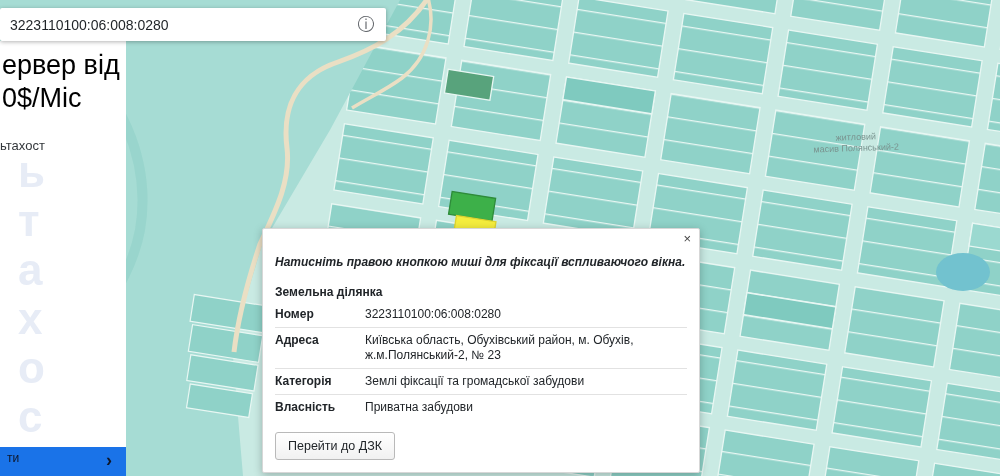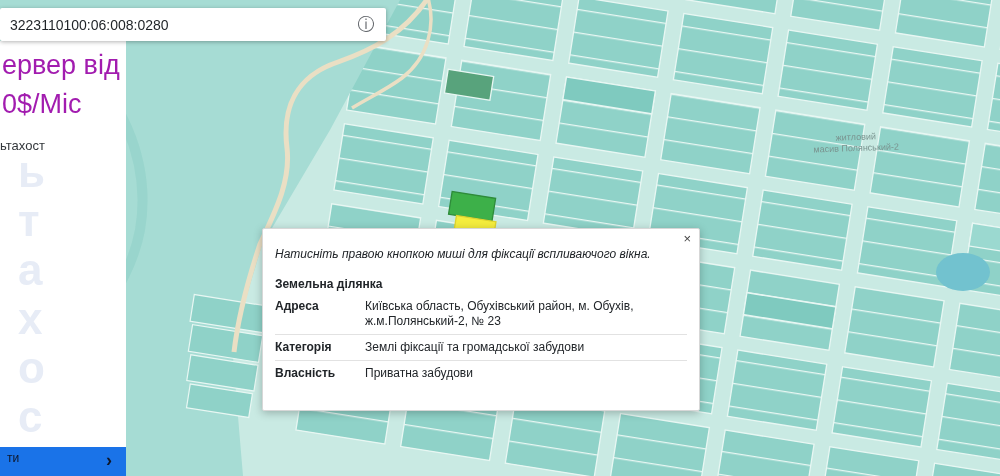--- a/index.html
+++ b/index.html
@@ -28,21 +28,21 @@
   .info-button {
     width:40px; height:100%; display:flex; align-items:center; justify-content:center;
     font-size:17px; color:#5f6368; cursor:pointer; user-select:none;
   }
 
   
   .left-panel {
     position:absolute; left:0; top:41px; width:126px; bottom:0; z-index:9;
     background:#ffffff; overflow:hidden;
   }
-  .ad-headline { color:#a21caf; font-size:27px; line-height:33px; margin:8px 0 0 2px; white-space:nowrap; }
+  .ad-headline { color:#000000; font-size:27px; line-height:33px; margin:8px 0 0 2px; white-space:nowrap; }
   .ad-brand { position:absolute; left:0; top:97px; font-size:13px; color:#33373b; white-space:nowrap; }
   .watermark {
     position:absolute; left:18px; top:106px; width:34px; word-break:break-all;
     font-size:44px; line-height:49px; font-weight:bold; color:#e7ecf6; user-select:none;
   }
   .watermark-edge {
     position:absolute; left:-22px; top:98px; width:30px; word-break:break-all;
     font-size:34px; line-height:44px; color:#b4bfd6; user-select:none;
   }
   .collapse-bar {
@@ -54,21 +54,21 @@
 
   
   .popup {
     position:absolute; left:262px; top:228px; width:438px; box-sizing:border-box; z-index:8;
     background:#ffffff; border:1px solid #d7d7d7; border-radius:2px;
     box-shadow:0 2px 8px rgba(0,0,0,.25);
     padding:10px 12px 12px; font-size:12px; color:#212529;
   }
   .popup-close { position:absolute; top:3px; right:8px; font-size:13px; color:#444; cursor:pointer; line-height:1; }
   .objects-line { margin:0 0 10px; }
-  .hint { font-style:italic; margin:8px 0 16px; }
+  .hint { font-style:italic; margin:16px 0 16px;font-weight:bold; }
   .section-title { font-weight:bold; margin:8px 0 3px; }
   table.details { width:100%; border-collapse:collapse; }
   .details td { padding:5px 4px 5px 0; vertical-align:top; font-size:12px; line-height:15px; }
   .details td.lbl { width:86px; font-weight:bold; }
   .details tr + tr td { border-top:1px solid #e2e2e2; }
   .popup-actions { display:flex; justify-content:space-between; margin-top:12px; }
   .btn {
     font:12.5px "Liberation Sans", sans-serif; color:#212529;
     background:linear-gradient(#ffffff,#f1f1f1);
     border:1px solid #b9b9b9; border-radius:3px; padding:6px 12px; cursor:pointer;
@@ -136,48 +136,53 @@
 </div>
 
 <div class="search-bar">
   <input class="search-input" type="text" value="3223110100:06:008:0280" style="">
   <span class="info-button">ⓘ</span>
 </div>
 
 <div class="left-panel">
   <div>
     <div class="ad-headline">ервер від</div>
-    <div class="ad-headline" style="margin-top:6px;">0$/Міс</div>
+    <div class="ad-headline" style="margin-top:0;">0$/Міс</div>
   </div>
   <div class="ad-brand">ьтахост</div>
   <div class="watermark-edge">ьтахост</div>
   <div class="watermark">ьтахост</div>
   <div class="collapse-bar">
     <span class="collapse-text">ти</span>
     <span class="collapse-chevron">›</span>
   </div>
 </div>
 
 <div class="popup">
   <span class="popup-close">×</span>
   <p class="hint">Натисніть правою кнопкою миші для фіксації вспливаючого вікна.</p>
   <p class="section-title">Земельна ділянка</p>
 
   <table class="details">
     <tbody>
+        <tr>
+      <td class="lbl">Номер</td>
+      <td>3223110100:06:008:0280</td>
+    </tr>
     <tr>
       <td class="lbl">Адреса</td>
       <td>Київська область, Обухівський район, м. Обухів, ж.м.Полянський-2, № 23</td>
     </tr>
     <tr>
       <td class="lbl">Категорія</td>
       <td>Землі фіксації та громадської забудови</td>
     </tr>
     <tr>
       <td class="lbl">Власність</td>
       <td>Приватна забудови</td>
     </tr>
   </tbody>
     </table>
 
   <div class="popup-actions">
+    <button class="btn">Перейти до ДЗК</button>
   </div>
 </div>
 
 </body></html>

